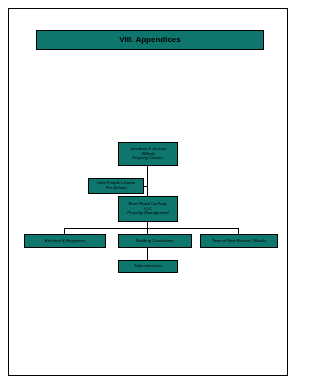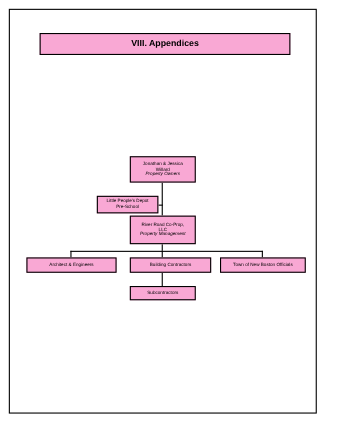--- a/index.html
+++ b/index.html
@@ -25,21 +25,21 @@
     position: absolute;
     left: 8px;
     top: 8px;
     width: 280px;
     height: 368px;
     border: 1px solid #000000;
     box-sizing: border-box;
   }
   .box {
     position: absolute;
-    background: #f9a8d4;
+    background: #0f766e;
     border: 1px solid #000000;
     box-sizing: border-box;
     display: flex;
     flex-direction: column;
     align-items: center;
     justify-content: center;
     text-align: center;
     line-height: 1.15;
   }
   .title-box {

